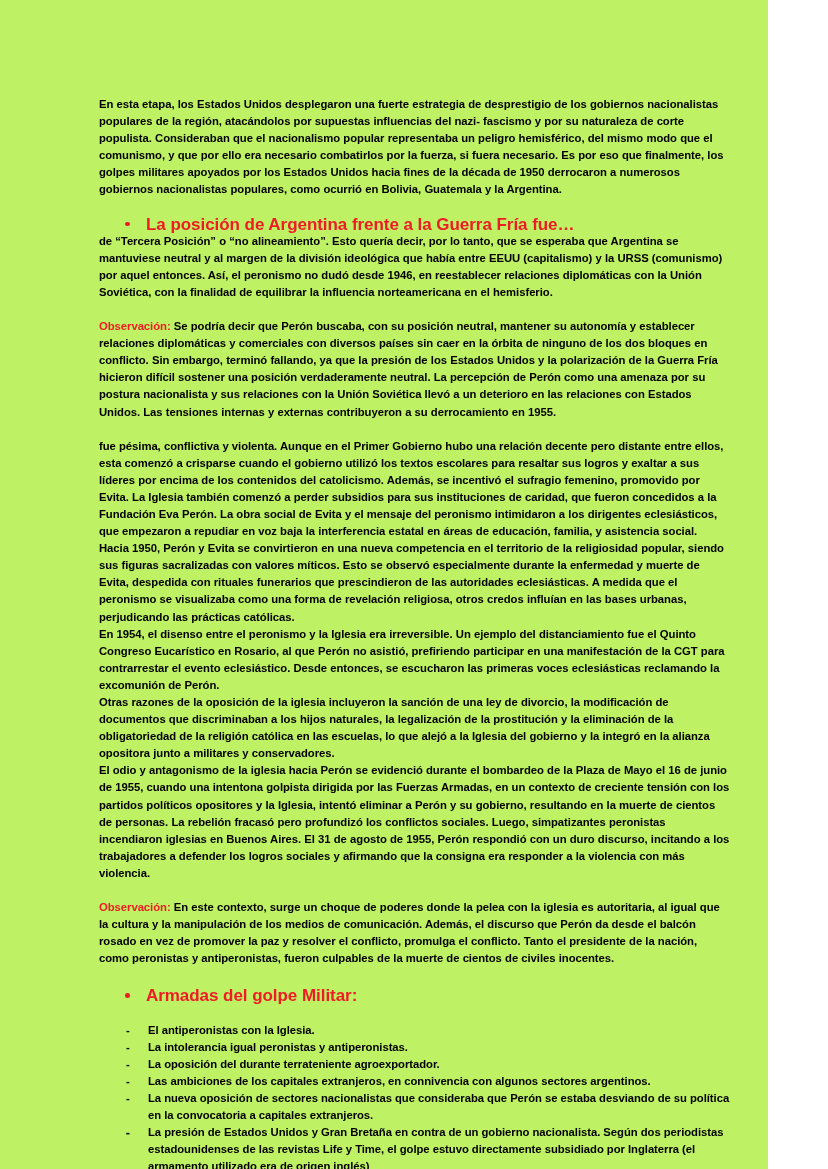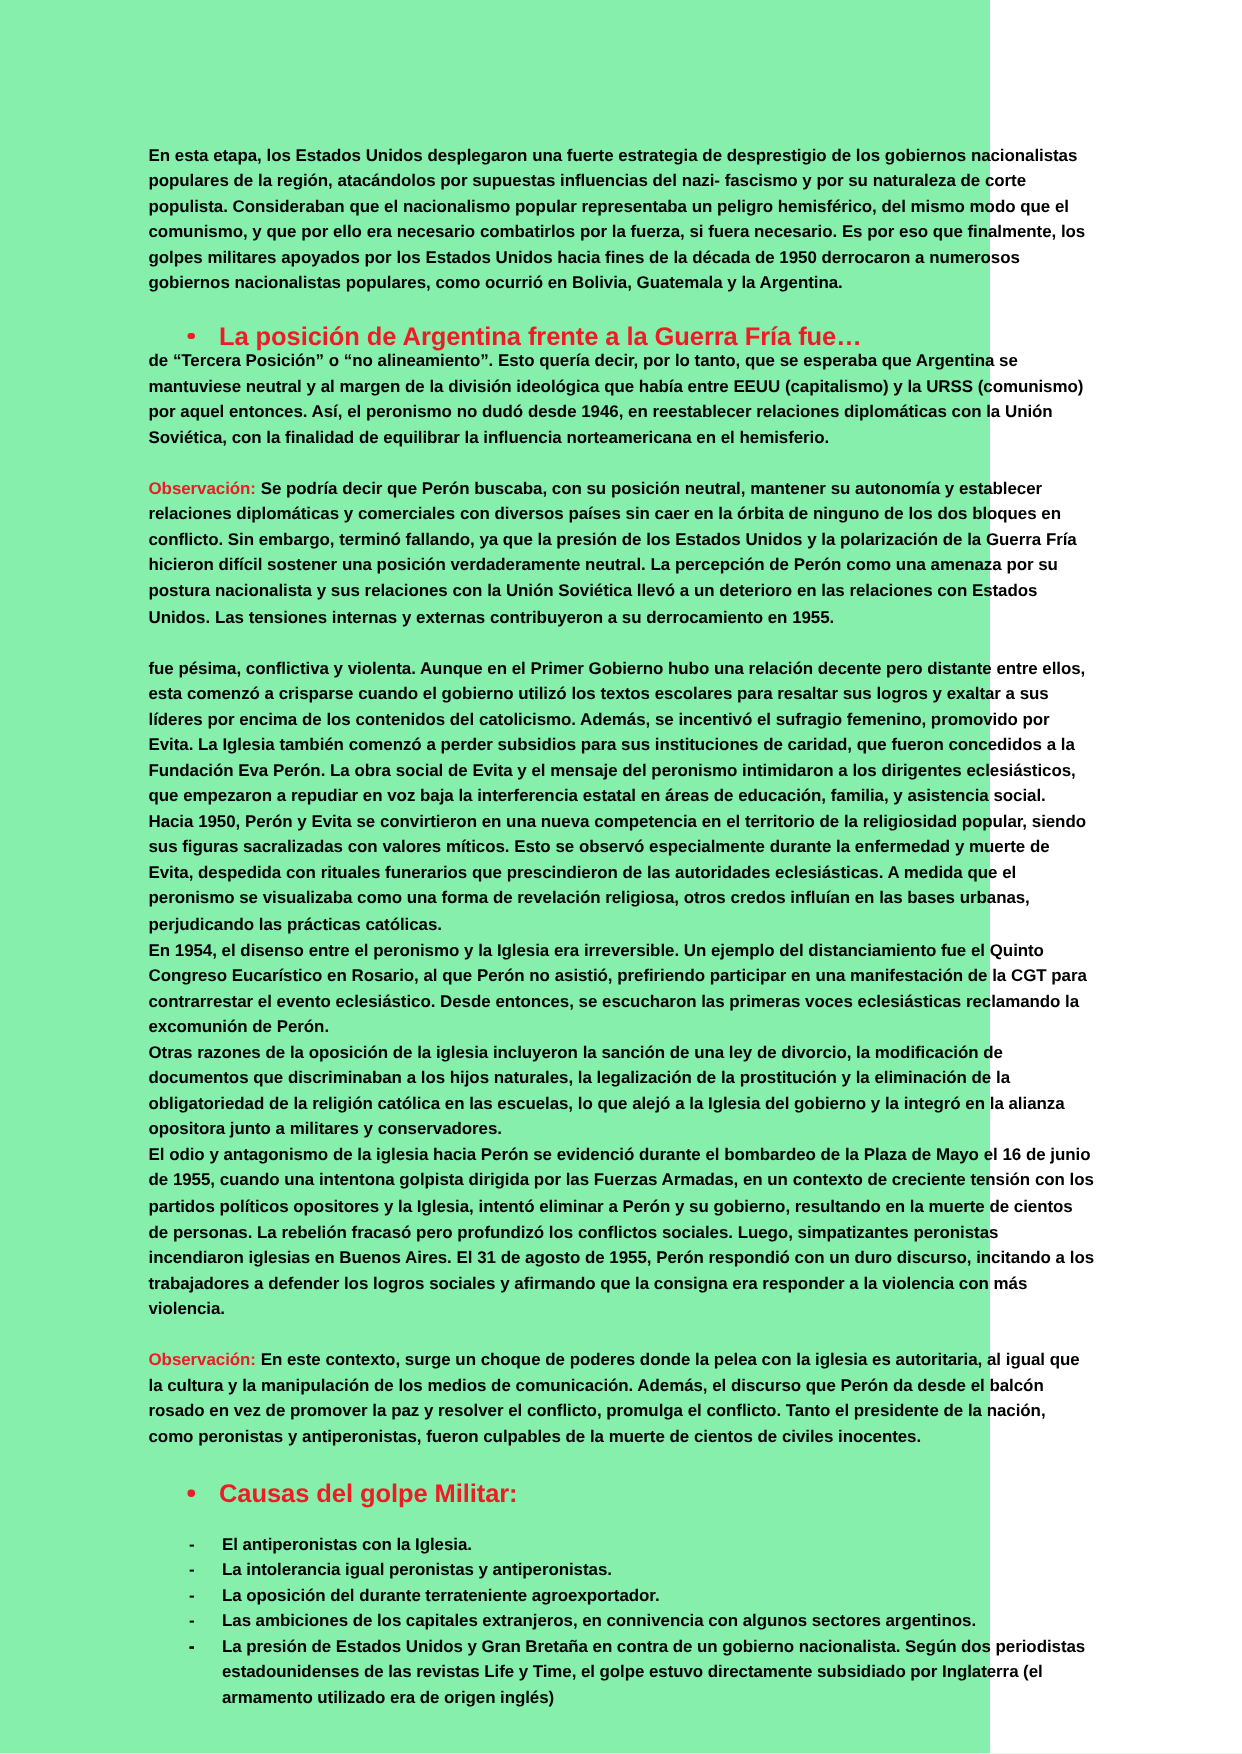--- a/index.html
+++ b/index.html
@@ -9,23 +9,23 @@
   }
   body {
     width: 828px;
     height: 1169px;
     font-family: "Liberation Sans", sans-serif;
     color: #000000;
     -webkit-font-smoothing: antialiased;
   }
   .page {
     position: relative;
-    width: 660px;
+    width: 768px;
     height: 1169px;
-    background: #86efac;
+    background: #bef264;
     box-sizing: border-box;
     padding: 96px 98px 0 99px;
   }
   .doc-body {
     width: 631px;
   }
   p.para {
     margin: 0 0 0 0;
     font-size: 11.3px;
     line-height: 17.1px;
@@ -120,29 +120,29 @@
     <p class="para">El odio y antagonismo de la iglesia hacia Perón se evidenció durante el bombardeo de la Plaza de Mayo el 16 de junio de 1955, cuando una intentona golpista dirigida por las Fuerzas Armadas, en un contexto de creciente tensión con los partidos políticos opositores y la Iglesia, intentó eliminar a Perón y su gobierno, resultando en la muerte de cientos de personas. La rebelión fracasó pero profundizó los conflictos sociales. Luego, simpatizantes peronistas incendiaron iglesias en Buenos Aires. El 31 de agosto de 1955, Perón respondió con un duro discurso, incitando a los trabajadores a defender los logros sociales y afirmando que la consigna era responder a la violencia con más violencia.</p>
 
     <div class="gap-md"></div>
 
     <p class="para"><span class="label-red">Observación:</span><span> En este contexto, surge un choque de poderes donde la pelea con la iglesia es autoritaria, al igual que la cultura y la manipulación de los medios de comunicación. Además, el discurso que Perón da desde el balcón rosado en vez de promover la paz y resolver el conflicto, promulga el conflicto. Tanto el presidente de la nación, como peronistas y antiperonistas, fueron culpables de la muerte de cientos de civiles inocentes.</span></p>
 
     <div class="gap-lg"></div>
 
     <div class="bullet-heading">
       <span class="dot"></span>
-      <span>Causas del golpe Militar:</span>
+      <span>Armadas del golpe Militar:</span>
     </div>
 
     <div class="gap-sm"></div>
 
     <ul class="dash-list" id="causes-list">
         <li><span class="dash">-</span><span>El antiperonistas con la Iglesia.</span></li>
         <li><span class="dash">-</span><span>La intolerancia igual peronistas y antiperonistas.</span></li>
         <li><span class="dash">-</span><span>La oposición del durante terrateniente agroexportador.</span></li>
         <li><span class="dash">-</span><span>Las ambiciones de los capitales extranjeros, en connivencia con algunos sectores argentinos.</span></li>
-        <li><span class="dash">-</span></li>
+        <li><span class="dash">-</span><span>La nueva oposición de sectores nacionalistas que consideraba que Perón se estaba desviando de su política en la convocatoria a capitales extranjeros.</span></li>
         <li><span class="dash">-</span></li>
         <li><span class="dash">-</span><span>La presión de Estados Unidos y Gran Bretaña en contra de un gobierno nacionalista. Según dos periodistas estadounidenses de las revistas Life y Time, el golpe estuvo directamente subsidiado por Inglaterra (el armamento utilizado era de origen inglés)</span></li>
       </ul>
 
   </div>
 </div>
 
 </body></html>

